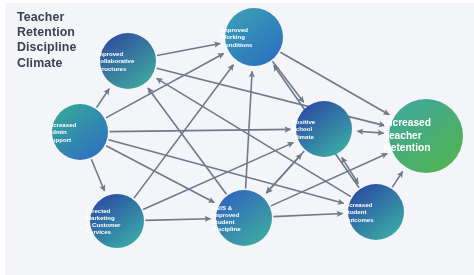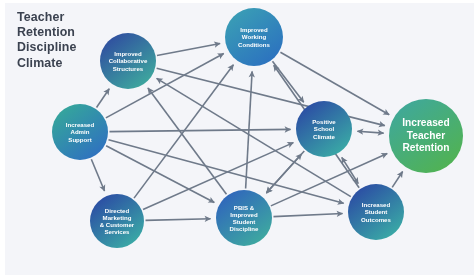--- a/index.html
+++ b/index.html
@@ -38,21 +38,20 @@
     color: #3b4250;
     font-size: 12.4px;
     font-weight: 700;
     line-height: 15.2px;
     letter-spacing: 0.1px;
   }
   .title-line { display: block; white-space: nowrap; }
   .node-label {
     position: absolute;
     color: #ffffff;
-    text-align: center;
     pointer-events: none;
     line-height: 1.16;
     font-weight: 600;
   }
   .node-label.small { font-size: 6.1px; }
   .node-label.big { font-size: 10.2px; font-weight: 700; line-height: 1.25; }
   .lbl-line { display: block; white-space: nowrap; }
 </style>
 </head>
 <body>

